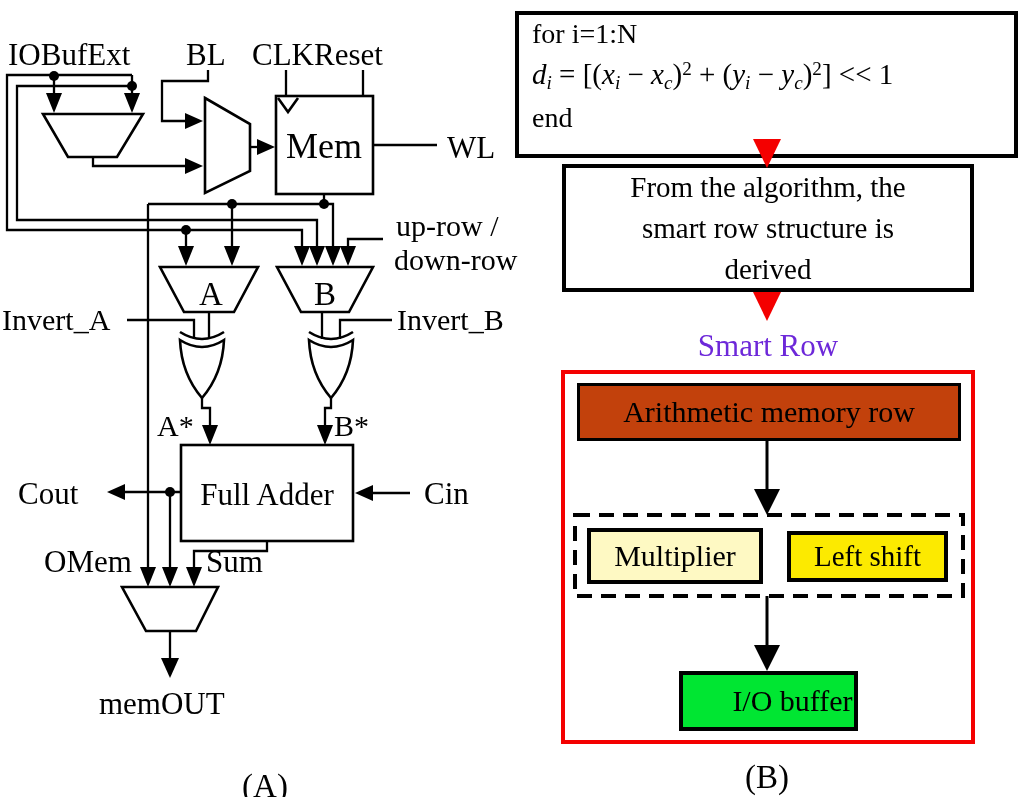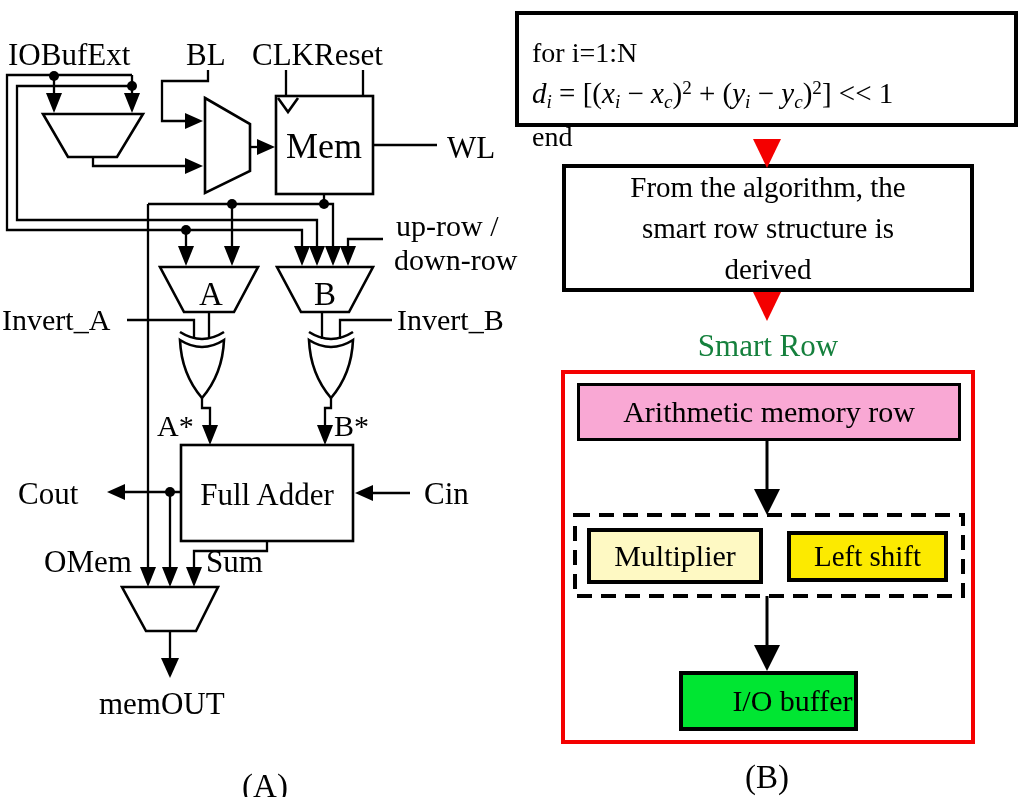--- a/index.html
+++ b/index.html
@@ -6,21 +6,21 @@
   #app{position:relative;width:1024px;height:797px;background:#fff;overflow:hidden;
        font-family:"Liberation Serif",serif;color:#000;margin-top:8px;}
   svg{position:absolute;left:0;top:0;}
   svg text{font-family:"Liberation Serif",serif;fill:#000;}
   .wire{stroke:#000;stroke-width:2.3;fill:none;}
   .shape{stroke:#000;stroke-width:2.6;fill:none;}
   .head{fill:#000;stroke:none;}
   .dot{fill:#000;stroke:none;}
   .box{position:absolute;box-sizing:border-box;background:#fff;}
   .bordered{border:4px solid #000;}
-  .algo-box{left:515px;top:3px;width:503px;height:116px;padding:20px 0 0 13px;}
+  .algo-box{left:515px;top:3px;width:503px;height:147px;padding:1px 0 0 13px;}
   .algo-line{font-size:28px;line-height:36px;white-space:nowrap;}
   .algo-math{font-size:29px;line-height:44px;white-space:nowrap;}
   .v{font-style:italic;}
   .s{font-size:0.66em;font-style:italic;position:relative;top:0.26em;}
   .e{font-size:0.66em;position:relative;top:-0.45em;}
   .derived-box{left:562px;top:156px;width:412px;height:128px;display:flex;flex-direction:column;
                align-items:center;justify-content:center;font-size:29px;line-height:41px;text-align:right;}
   .smart-row{left:562px;top:320px;width:412px;text-align:center;font-size:31px;background:transparent;}
   .red-box{left:561px;top:362px;width:414px;height:374px;border:4px solid;background:transparent;}
   .flow-box{display:flex;align-items:center;justify-content:center;border:4px solid #000;text-align:center;}
@@ -143,25 +143,25 @@
     <div class="algo-math"><span class="v">d</span><span class="s">i</span><span> = </span><span>[(</span><span class="v">x</span><span class="s">i</span><span> − </span><span class="v">x</span><span class="s">c</span><span>)</span><span class="e">2</span><span> + </span><span>(</span><span class="v">y</span><span class="s">i</span><span> − </span><span class="v">y</span><span class="s">c</span><span>)</span><span class="e">2</span><span>] </span><span>&lt;&lt; 1</span></div>
     <div class="algo-line">end</div>
   </div>
 
   <div class="box bordered derived-box">
     <div>From the algorithm, the</div>
     <div>smart row structure is</div>
     <div>derived</div>
   </div>
 
-  <div class="box smart-row" style="color: #15803d;">Smart Row</div>
+  <div class="box smart-row" style="color: #6d28d9;">Smart Row</div>
 
   <div class="box red-box" style="border-color: rgb(244, 0, 0);"></div>
 
-  <div class="box flow-box amr-box" style="background-color: #f9a8d4;">Arithmetic memory row</div>
+  <div class="box flow-box amr-box" style="background-color: #c2410c;">Arithmetic memory row</div>
 
   <div class="box flow-box mult-box" style="background-color: #fef9c3;">Multiplier</div>
 
   <div class="box flow-box lshift-box" style="background-color: rgb(252, 234, 0);">Left shift</div>
 
   <div class="box flow-box io-box" style="background-color: rgb(0, 230, 50); padding-left: 48px;">I/O buffer</div>
 
   <div class="box caption-b">(B)</div>
 
   <svg id="connectors" width="509" height="797" viewBox="0 0 509 797">

